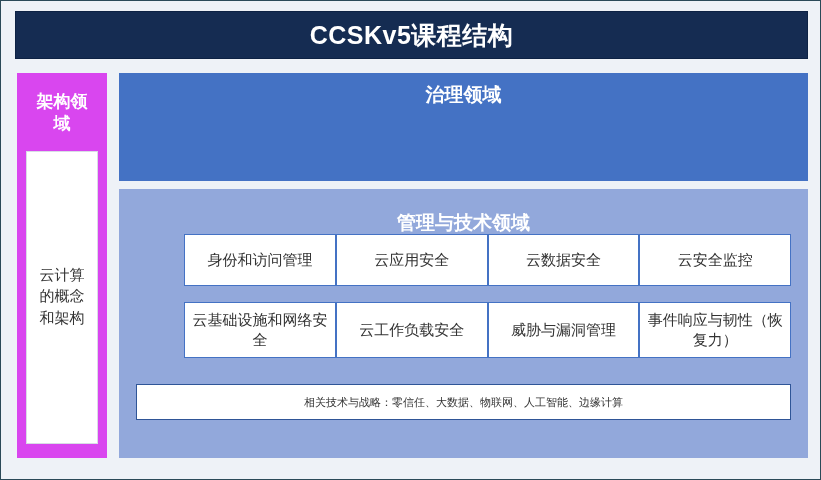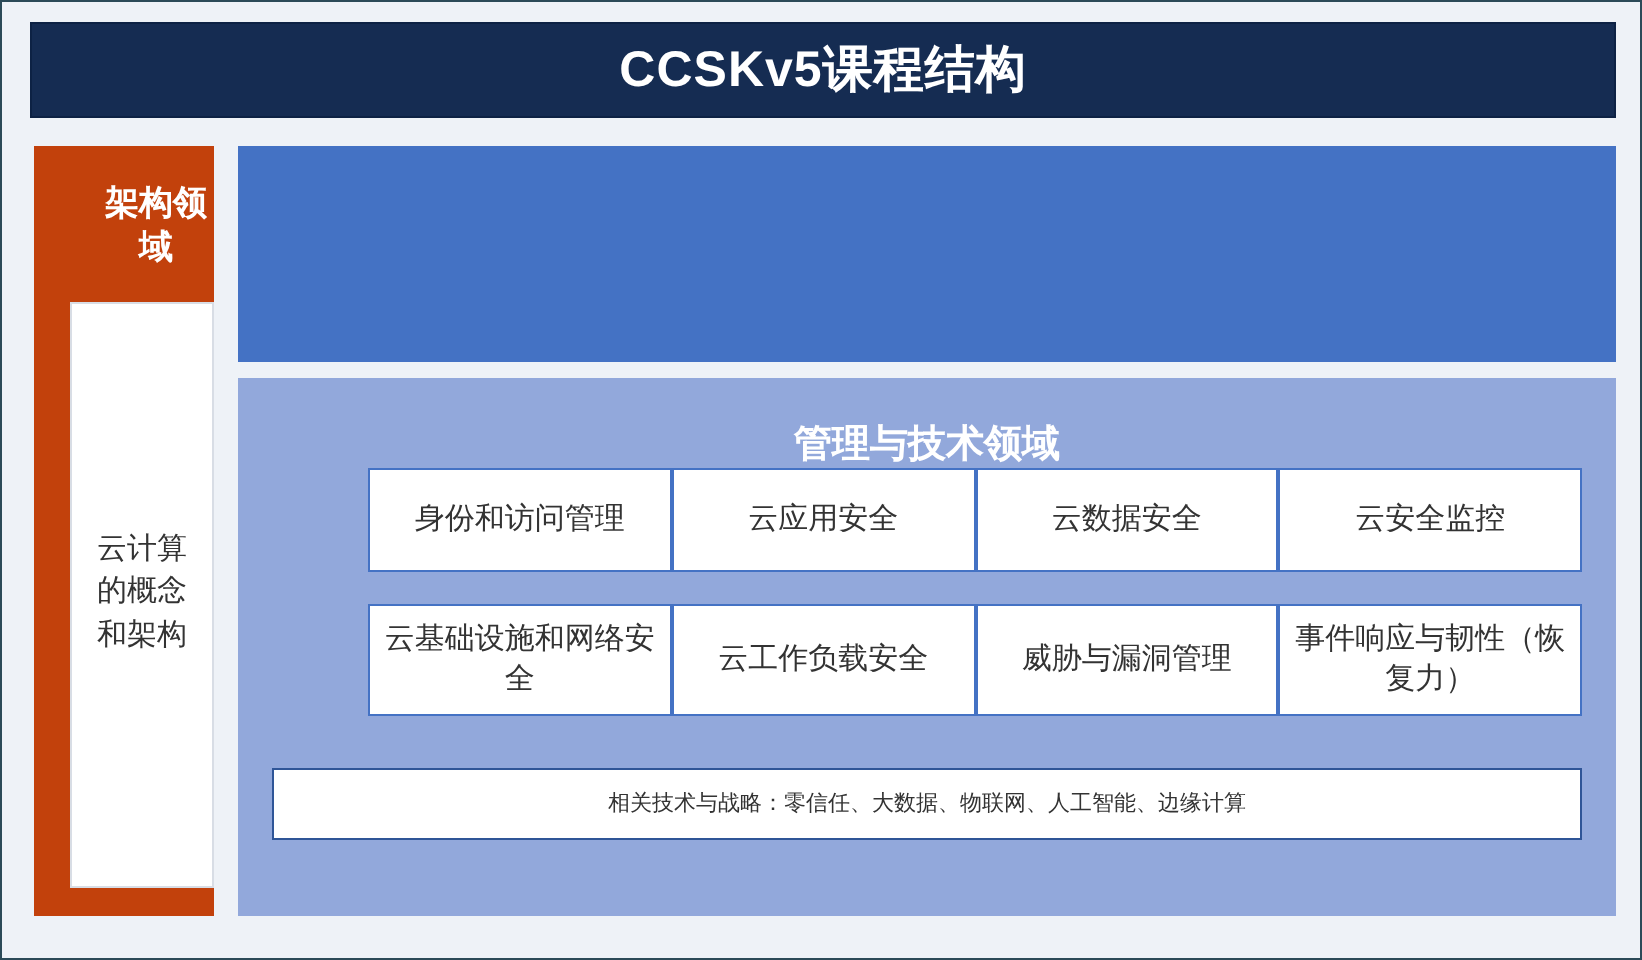--- a/index.html
+++ b/index.html
@@ -44,24 +44,24 @@
   }
 
   
   #sidebar {
     position: absolute;
     left: 16px;
     top: 72px;
     width: 90px;
     height: 385px;
     box-sizing: border-box;
-    background: #c2410c;
+    background: #d946ef;
     display: flex;
     flex-direction: column;
-    align-items: flex-end;
+    align-items: center;
   }
   #sidebar .sidebar-title {
     color: #ffffff;
     font-family: "Liberation Sans", "DejaVu Sans", sans-serif;
     font-weight: bold;
     font-size: 17px;
     line-height: 1.28;
     text-align: center;
     margin-top: 18px;
     width: 58px;
@@ -184,20 +184,21 @@
   </div>
 
   <div id="sidebar">
     <div class="sidebar-title">架构领域</div>
     <div class="sidebar-box">
       <span>云计算的概念和架构</span>
     </div>
   </div>
 
   <div id="governance-panel" class="panel">
+    <div class="panel-title">治理领域</div>
   </div>
 
   <div id="management-panel" class="panel">
     <div class="panel-title">管理与技术领域</div>
 
     <div id="mgmt-row-1" class="mgmt-row">
       <div class="cell">
         <span>身份和访问管理</span>
       </div>
       <div class="cell">

